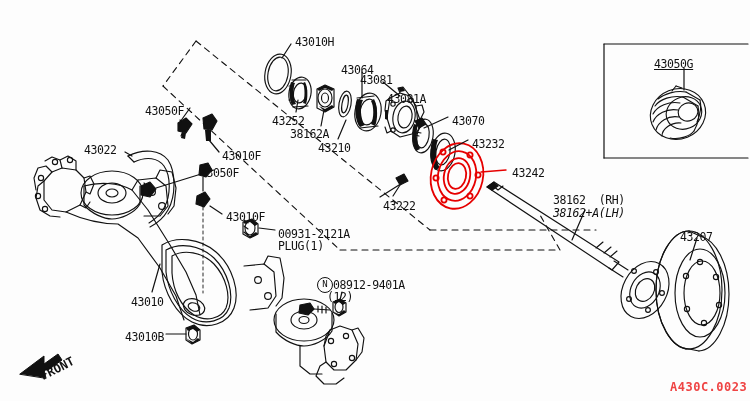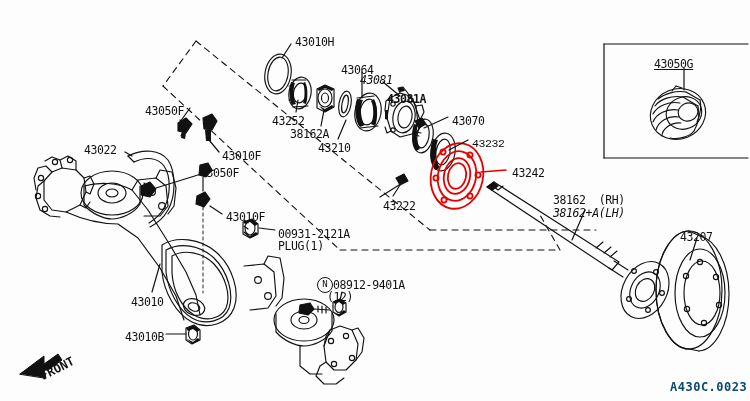--- a/index.html
+++ b/index.html
@@ -14,21 +14,21 @@
   .lbl{
     position:absolute;
     font-family:"DejaVu Sans Mono", monospace;
     font-size:11.5px;
     letter-spacing:-0.4px;
     color:#111111;
     white-space:pre;
     line-height:12px;
   }
   .lbl.wm{
-    color:#0c4a6e;
+    color:#ef4444;
     font-size:12px;
     letter-spacing:0.5px;
     font-weight:bold;
   }
   .lbl.front{
     font-size:12px;
     transform:rotate(-27deg);
     transform-origin:left bottom;
     letter-spacing:0px;
     font-weight:bold;
@@ -394,27 +394,27 @@
 
       <g fill="#111111" stroke="#111111" stroke-width="1">
         <path d="M20,374 L44,356 L44,364 L58,354 L62,360 L48,370 L44,370 L46,378 Z"></path>
       </g>
 
     </g>
   </svg>
 
   <div class="lbl" style="left:295px;top:36px;">43010H</div>
   <div class="lbl" style="left:341px;top:64px;">43064</div>
-  <div class="lbl" style="left:360px;top:74px;font-style:italic;">43081</div>
-  <div class="lbl" style="left:387px;top:93px;font-weight:bold;">43081A</div>
+  <div class="lbl" style="left:360px;top:74px;">43081</div>
+  <div class="lbl" style="left:387px;top:93px;">43081A</div>
   <div class="lbl" style="left:145px;top:105px;">43050F</div>
   <div class="lbl" style="left:452px;top:115px;text-align:center;">43070</div>
   <div class="lbl" style="left:272px;top:115px;">43252</div>
   <div class="lbl" style="left:290px;top:128px;">38162A</div>
-  <div class="lbl" style="left:472px;top:138px;font-family:Liberation Mono, monospace;">43232</div>
+  <div class="lbl" style="left:472px;top:138px;">43232</div>
   <div class="lbl" style="left:318px;top:142px;">43210</div>
   <div class="lbl" style="left:84px;top:144px;">43022</div>
   <div class="lbl" style="left:222px;top:150px;">43010F</div>
   <div class="lbl" style="left:200px;top:167px;">43050F</div>
   <div class="lbl" style="left:512px;top:167px;">43242</div>
   <div class="lbl" style="left:383px;top:200px;">43222</div>
   <div class="lbl" style="left:226px;top:211px;">43010F</div>
   <div class="lbl" style="left:553px;top:194px;">38162  (RH)</div>
   <div class="lbl" style="left:553px;top:207px;font-style:italic;">38162+A(LH)</div>
   <div class="lbl" style="left:278px;top:228px;">00931-2121A</div>

